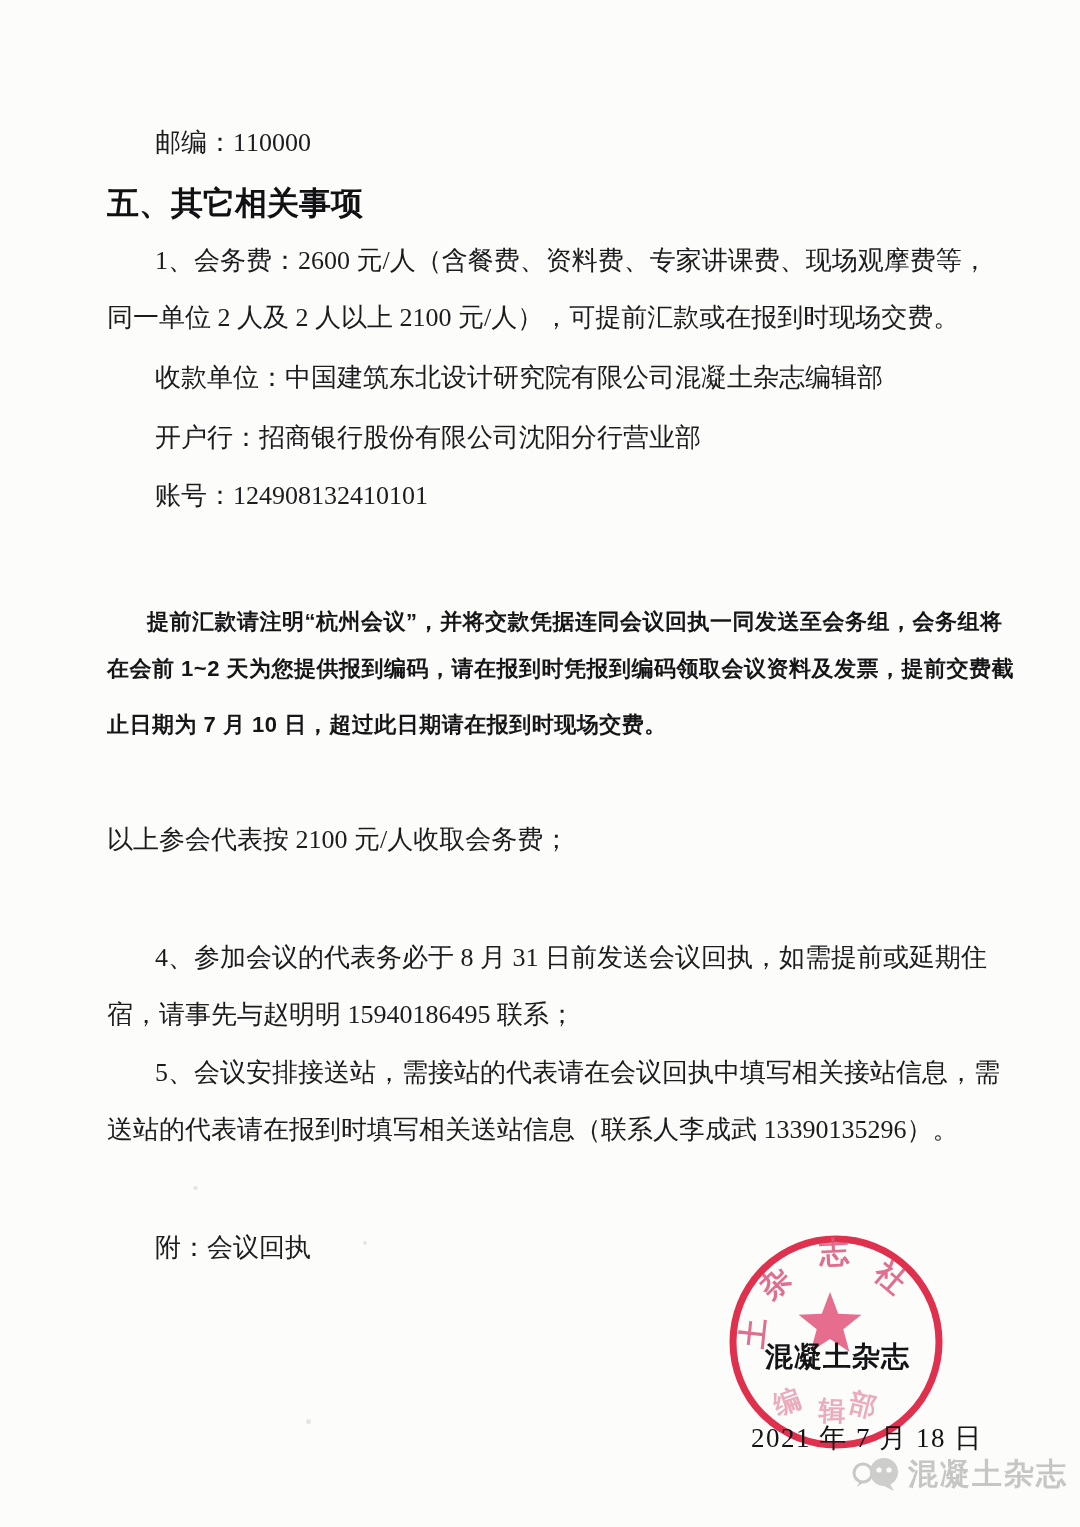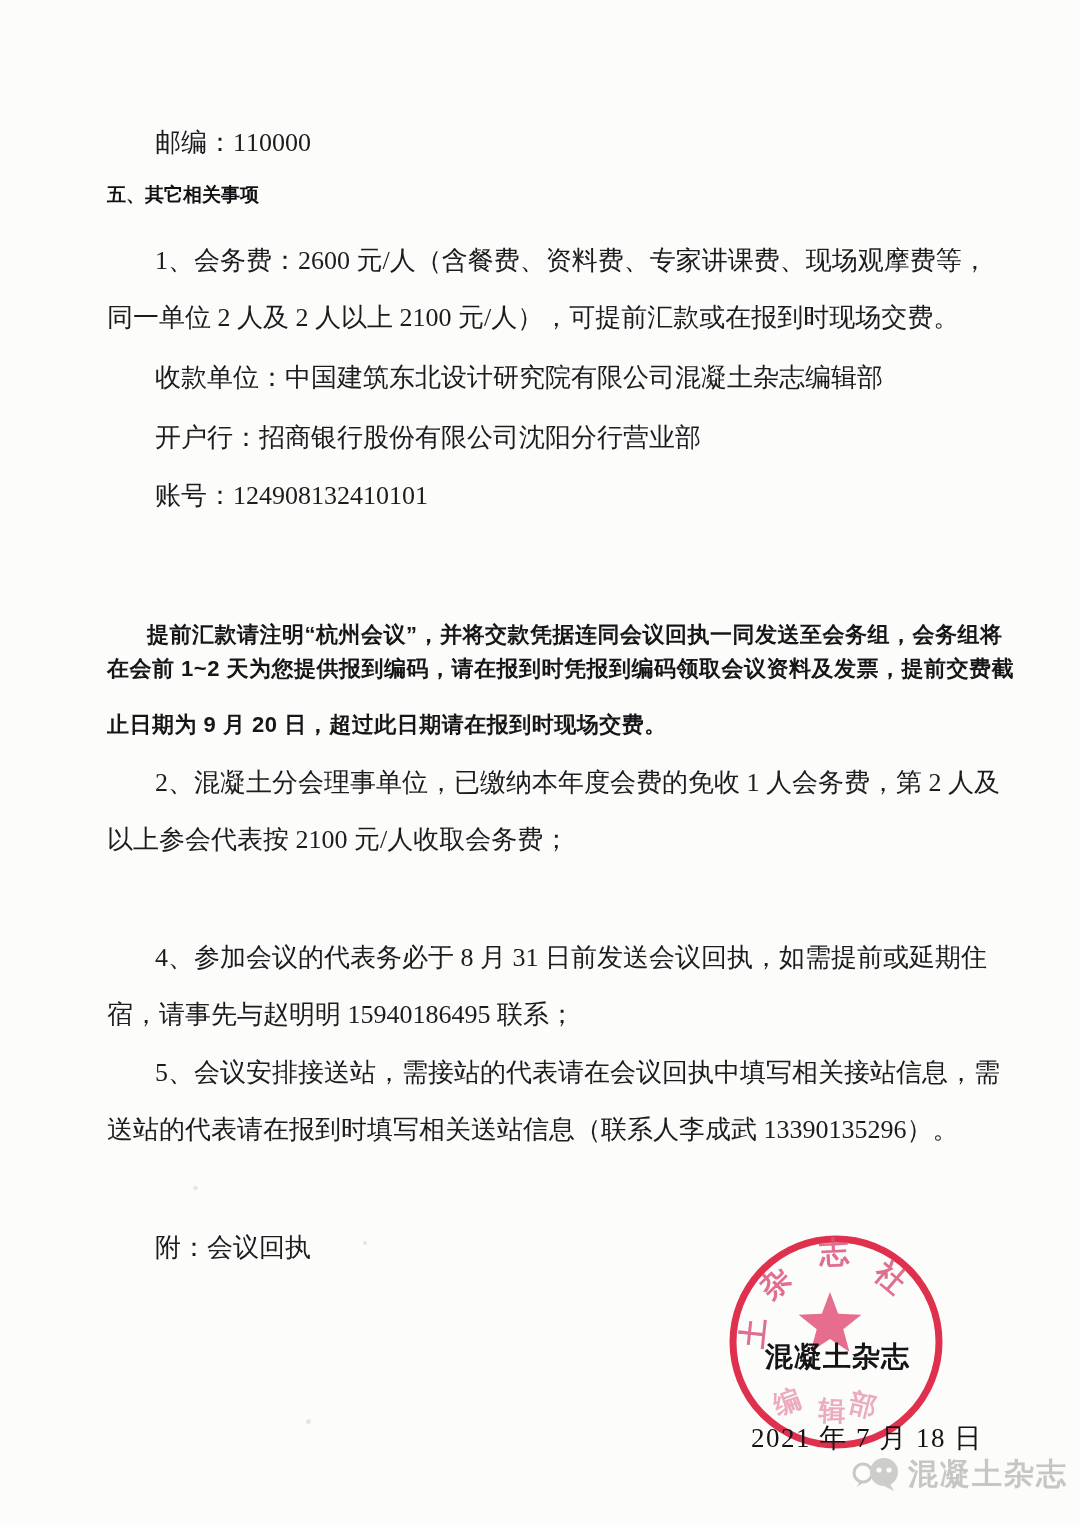--- a/index.html
+++ b/index.html
@@ -24,21 +24,21 @@
   .t-note{
     font-family:"Liberation Sans","DejaVu Sans",sans-serif;
     font-size:22px;
     font-weight:600;
     letter-spacing:.5px;
     line-height:1.25;
     color:#161618;
   }
   .t-head{
     font-family:"Liberation Sans","DejaVu Sans",sans-serif;
-    font-size:19px;
+    font-size:32px;
     font-weight:700;
     color:#111113;
   }
   .ind{text-indent:48px;}
   .ind-sm{text-indent:40px;}
 
   
   .seal-svg{position:absolute;left:722px;top:1228px;opacity:.93;}
   .seal-arc{
     font-family:"Liberation Sans","DejaVu Sans",sans-serif;
@@ -76,24 +76,23 @@
 
 <div class="page">
 
   <div class="line t-body ind" style="top:127px">邮编：110000</div>
   <div class="line t-head" style="top:182px">五、其它相关事项</div>
   <div class="line t-body ind" style="top:245px">1、会务费：2600 元/人（含餐费、资料费、专家讲课费、现场观摩费等，</div>
   <div class="line t-body" style="top:302px">同一单位 2 人及 2 人以上 2100 元/人），可提前汇款或在报到时现场交费。</div>
   <div class="line t-body ind" style="top:422px">开户行：招商银行股份有限公司沈阳分行营业部</div>
   <div class="line t-body ind" style="top:362px">收款单位：中国建筑东北设计研究院有限公司混凝土杂志编辑部</div>
   <div class="line t-body ind" style="top:480px">账号：124908132410101</div>
-  <div class="line t-note ind-sm" style="top:621px">提前汇款请注明“杭州会议”，并将交款凭据连同会议回执一同发送至会务组，会务组将</div>
+  <div class="line t-note ind-sm" style="top:608px">提前汇款请注明“杭州会议”，并将交款凭据连同会议回执一同发送至会务组，会务组将</div>
   <div class="line t-note" style="top:655px">在会前 1~2 天为您提供报到编码，请在报到时凭报到编码领取会议资料及发票，提前交费截</div>
-  <div class="line t-note" style="top:711px">止日期为 9 月 20 日，超过此日期请在报到时现场交费。</div>
-  <div class="line t-body ind" style="top:767px">2、混凝土分会理事单位，已缴纳本年度会费的免收 1 人会务费，第 2 人及</div>
+  <div class="line t-note" style="top:711px">止日期为 7 月 10 日，超过此日期请在报到时现场交费。</div>
   <div class="line t-body" style="top:824px">以上参会代表按 2100 元/人收取会务费；</div>
   <div class="line t-body ind" style="top:942px">4、参加会议的代表务必于 8 月 31 日前发送会议回执，如需提前或延期住</div>
   <div class="line t-body" style="top:999px">宿，请事先与赵明明 15940186495 联系；</div>
   <div class="line t-body ind" style="top:1057px">5、会议安排接送站，需接站的代表请在会议回执中填写相关接站信息，需</div>
   <div class="line t-body" style="top:1114px">送站的代表请在报到时填写相关送站信息（联系人李成武 13390135296）。</div>
   <div class="line t-body ind" style="top:1232px">附：会议回执</div>
 
   <svg class="seal-svg" width="230" height="230" viewBox="0 0 230 230">
     <circle cx="114" cy="114" r="103" fill="none" stroke="#dd2140" stroke-width="7"></circle>
     <polygon points="108,64 116.2,85.7 139.4,86.8 121.3,101.3 127.4,123.7 108,111 88.6,123.7 94.7,101.3 76.6,86.8 99.8,85.7" fill="#e0416e" opacity="0.82"></polygon>

